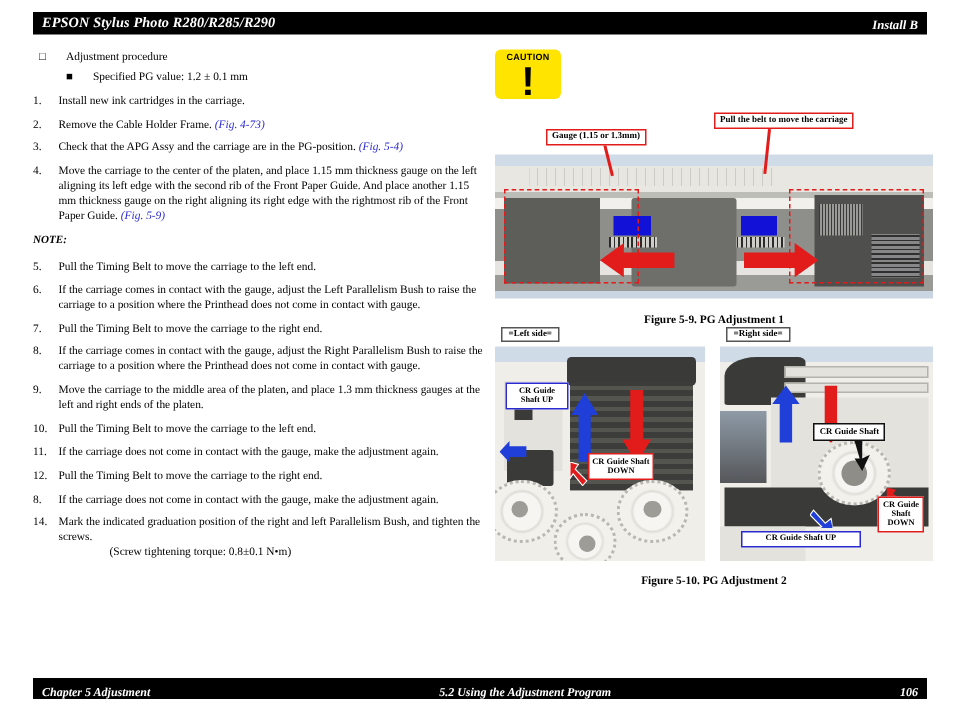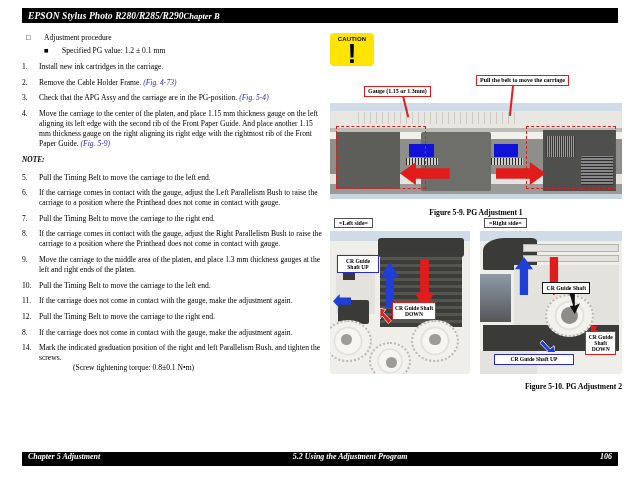--- a/index.html
+++ b/index.html
@@ -9,31 +9,31 @@
     background: #ffffff;
     font-family: "Liberation Serif", serif;
     overflow: hidden;
   }
   .page { position: relative; width: 640px; height: 480px; background:#fff; }
 
   
   .header-bar {
     position: absolute; left: 22px; top: 8px; width: 596px; height: 15px;
     background: #000; color: #fff;
-    display: flex; align-items: center; 
+    display: flex; align-items: center; justify-content: space-between;
     padding: 0 6px;
   }
   .header-title { font-style: italic; font-weight: bold; font-size: 9.5px; letter-spacing: .1px; }
   .header-rev   { font-style: italic; font-weight: bold; font-size: 8.5px; }
 
   
   .footer-bar {
     position: absolute; left: 22px; bottom: 14px; width: 596px; height: 14px;
     background: #000; color: #fff;
-    display: flex; align-items: flex-start; padding: 0 6px;
+    display: flex; align-items: flex-end; padding: 0 6px;
   }
   .footer-left   { font-style: italic; font-weight: bold; font-size: 8px; flex: 0 0 auto; }
   .footer-center { font-style: italic; font-weight: bold; font-size: 8px; flex: 1 1 auto; text-align: center; }
   .footer-right  { font-style: italic; font-weight: bold; font-size: 8px; flex: 0 0 auto; }
 
   
   .left-col { position: absolute; left: 22px; top: 33px; width: 300px; }
 
   .bullet-row { display: flex; margin-bottom: 4px; font-size: 7.6px; }
   .bullet-row .mark { width: 18px; flex: 0 0 18px; text-align: left; }
@@ -144,21 +144,21 @@
     padding:1.5px 3px; z-index:9; white-space:nowrap;
   }
 </style>
 </head>
 <body>
 
 <div class="page">
 
   <div class="header-bar">
     <span class="header-title">EPSON Stylus Photo R280/R285/R290</span>
-    <span class="header-rev">Chapter B</span>
+    <span class="header-rev">Install B</span>
   </div>
 
   <div class="left-col">
 
     <div class="bullet-row lvl1">
       <span class="mark">□</span>
       <span>Adjustment procedure</span>
     </div>
 
     <div class="bullet-row lvl2">
@@ -339,21 +339,21 @@
 
         <div class="lbl-black" style="left:44%; top:36%;">CR Guide Shaft</div>
         <svg style="position:absolute; left:62%; top:44%; width:12%; height:14%;" viewBox="0 0 20 24" preserveAspectRatio="none">
           <polygon points="2,0 8,0 8,14 14,11 8,24 2,14 6,14" fill="#111"></polygon>
         </svg>
 
         <div class="lbl-blue" style="left:10%; top:86%; width:56%;">CR Guide Shaft UP</div>
         <div class="lbl-red" style="left:74%; top:70%; width:22%;">CR Guide Shaft DOWN</div>
       </div>
 
-      <div class="fig-caption" style="position:absolute; left:0; top:158px; width:292px;text-align:right;">Figure 5-10.  PG Adjustment 2</div>
+      <div class="fig-caption" style="position:absolute; left:0; top:158px; width:292px;">Figure 5-10.  PG Adjustment 2</div>
     </div>
 
   </div>
 
   <div class="footer-bar">
     <span class="footer-left">Chapter 5 Adjustment</span>
     <span class="footer-center">5.2  Using the Adjustment Program</span>
     <span class="footer-right">106</span>
   </div>
 

